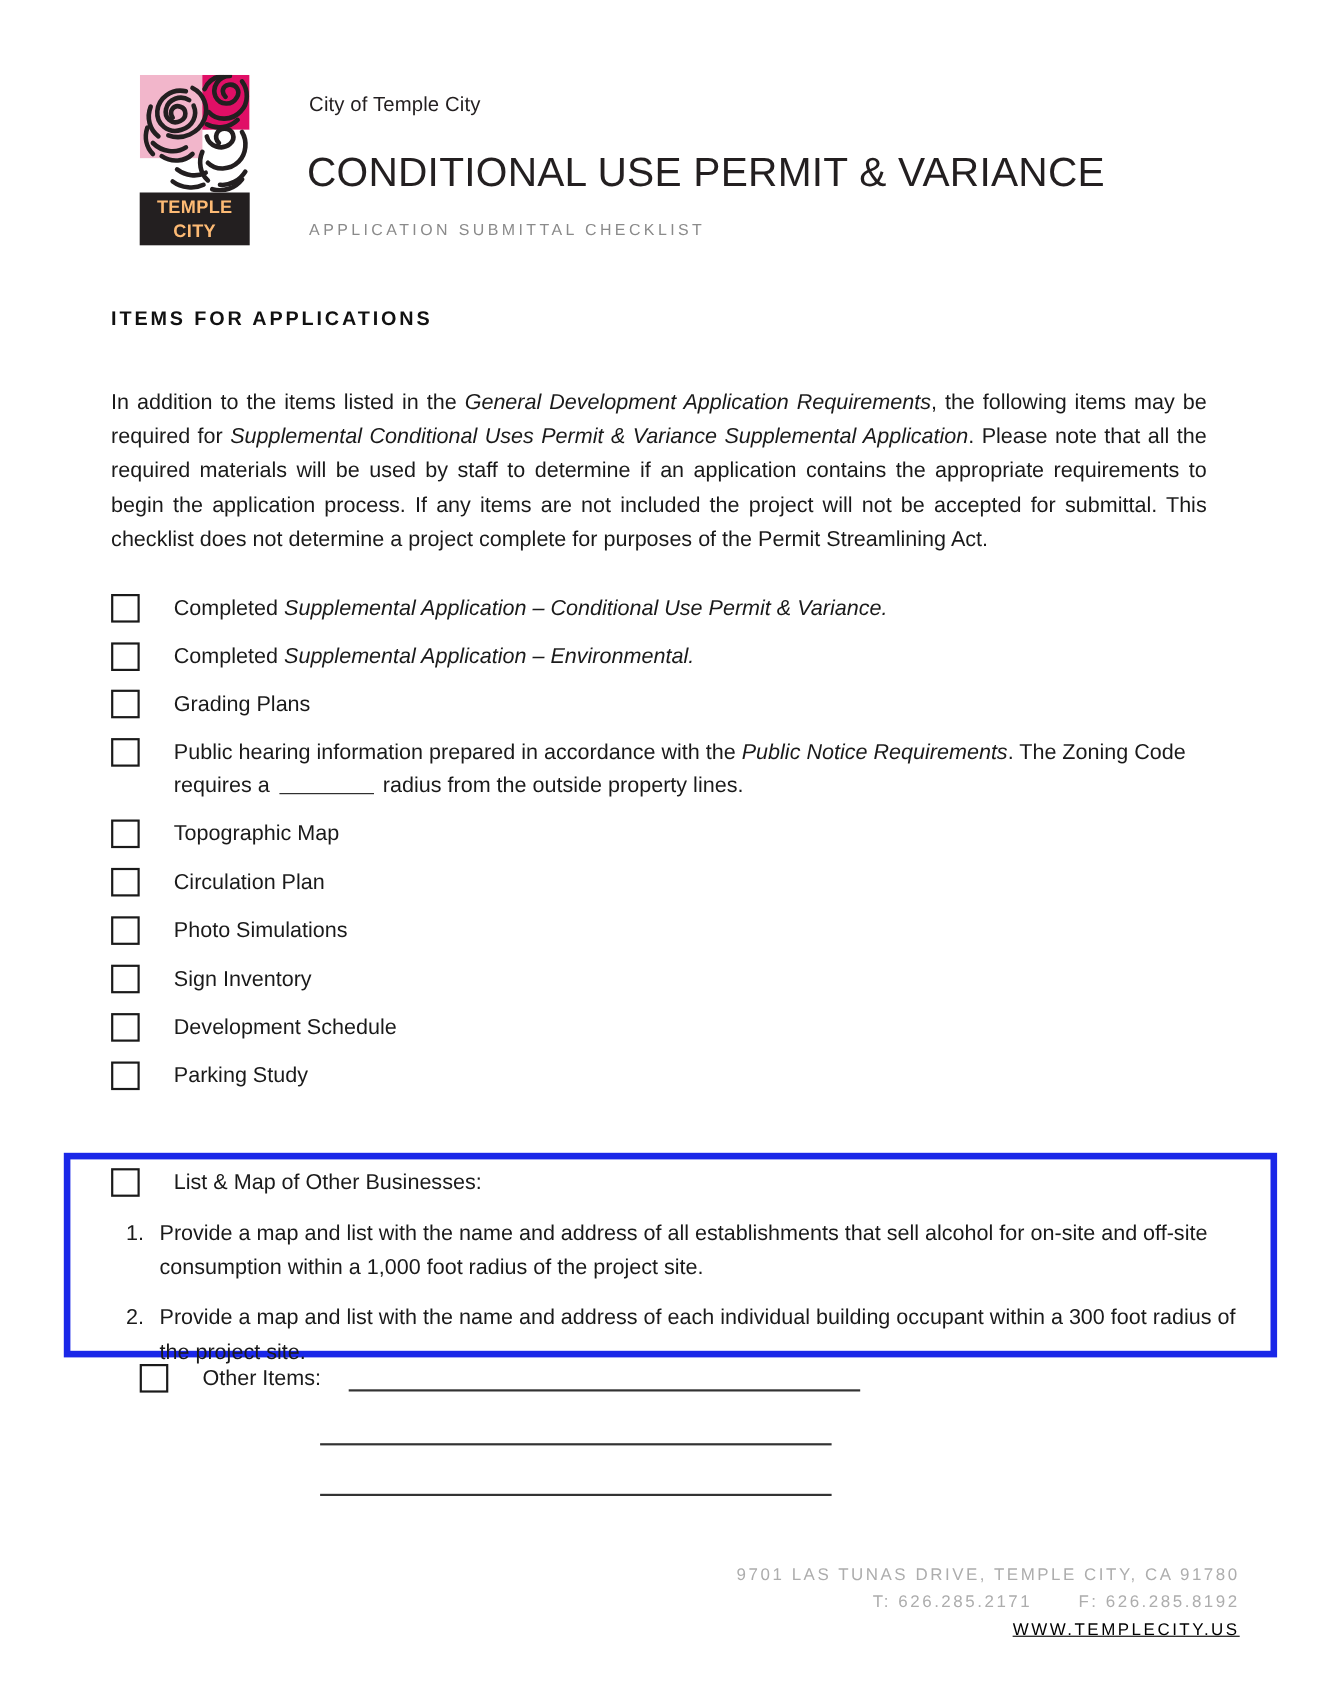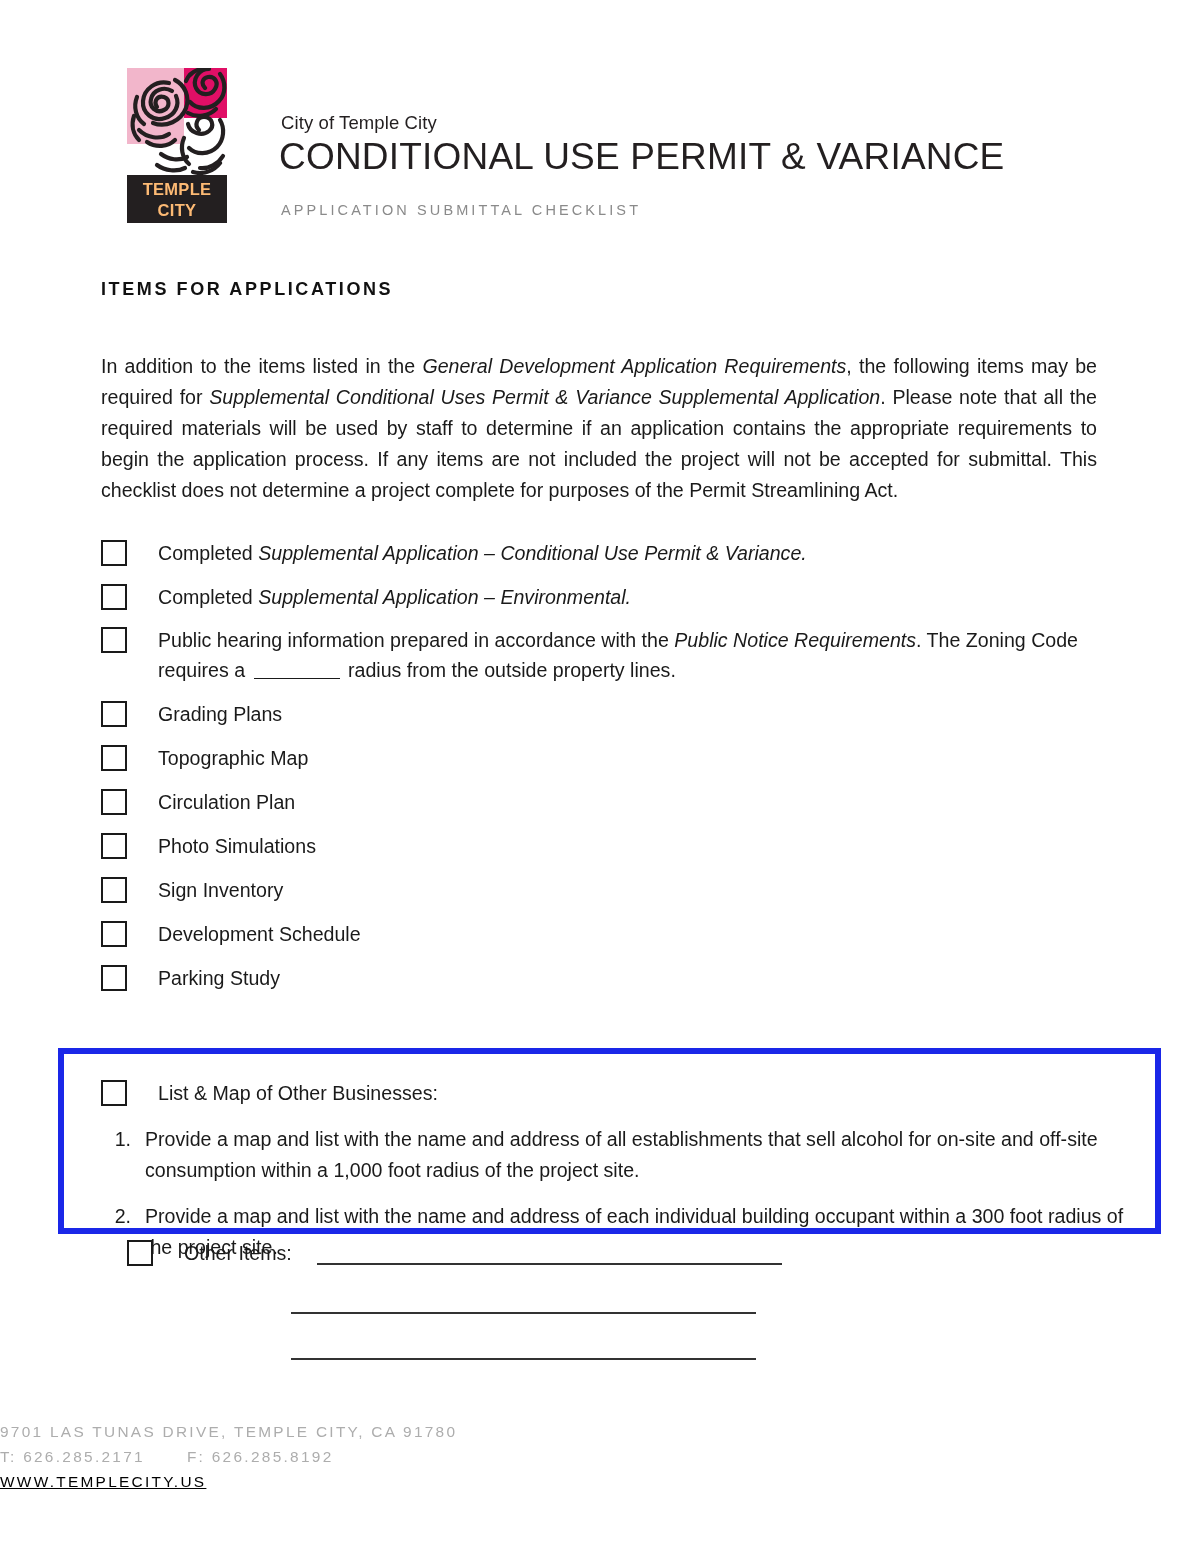--- a/index.html
+++ b/index.html
@@ -54,21 +54,21 @@
     text-align: center;
     line-height: 1;
     padding-top: 6px;
   }
   .logo-band .l1 { font-size: 16.5px; letter-spacing: 0.3px; display:block; }
   .logo-band .l2 { font-size: 16.5px; letter-spacing: 0.3px; display:block; margin-top: 4px; }
 
   .hdr-city {
     position: absolute;
     left: 281px;
-    top: 112px;
+    top: 84px;
     font-size: 18.5px;
     color: #231f20;
     letter-spacing: 0.1px;
   }
   .hdr-title {
     position: absolute;
     left: 279px;
     top: 136px;
     font-size: 37px;
     color: #231f20;
@@ -157,21 +157,20 @@
     width: 1103px;
     height: 186px;
     border: 6px solid #1a27e8;
     background: transparent;
   }
   .hl-inner {
     position: absolute;
     left: 37px;
     top: 6px;
     width: 1040px;
-    margin-top: 18px;
   }
   .hl-head {
     display: flex;
     align-items: flex-start;
   }
   .hl-head .cl-box { margin-top: 2px; }
   .hl-head .cl-text { margin-left: 31px; }
   .numlist {
     margin: 16px 0 0 0;
     padding: 0;
@@ -219,22 +218,22 @@
   .rule.r1 { margin-left: 25px; margin-top: 25px; }
   .rule.r2 { margin-left: 190px; margin-top: 44px; }
   .rule.r3 { margin-left: 190px; margin-top: 44px; }
 
   
   .footer {
     position: absolute;
     left: 0;
     top: 1419px;
     width: 1200px;
-    text-align: left;
-    padding-right: 103px;
+    text-align: right;
+    padding-right: 73px;
     color: #adadad;
     font-size: 15.4px;
     letter-spacing: 2.3px;
     line-height: 25px;
   }
   .footer .fline { display: block; }
   .footer .fline .gap { display: inline-block; width: 42px; }
   .footer .furl {
     color: #000000;
   }
@@ -303,28 +302,28 @@
   <div class="cl-row">
     <div class="cl-box"></div>
     <div class="cl-text"><span>Completed </span><i>Supplemental Application – Conditional Use Permit &amp; Variance.</i></div>
   </div>
 
   <div class="cl-row">
     <div class="cl-box"></div>
     <div class="cl-text"><span>Completed </span><i>Supplemental Application – Environmental.</i></div>
   </div>
 
+  <div class="cl-row compact">
+    <div class="cl-box"></div>
+    <div class="cl-text">Grading Plans</div>
+  </div>
+
   <div class="cl-row">
     <div class="cl-box"></div>
     <div class="cl-text"><span>Public hearing information prepared in accordance with the </span><i>Public Notice Requirements</i><span>. The Zoning Code requires a </span><span class="blankline"></span><span> radius from the outside property lines.</span></div>
-  </div>
-
-  <div class="cl-row compact">
-    <div class="cl-box"></div>
-    <div class="cl-text">Grading Plans</div>
   </div>
 
   <div class="cl-row compact">
     <div class="cl-box"></div>
     <div class="cl-text">Topographic Map</div>
   </div>
 
   <div class="cl-row compact">
     <div class="cl-box"></div>
     <div class="cl-text">Circulation Plan</div>

